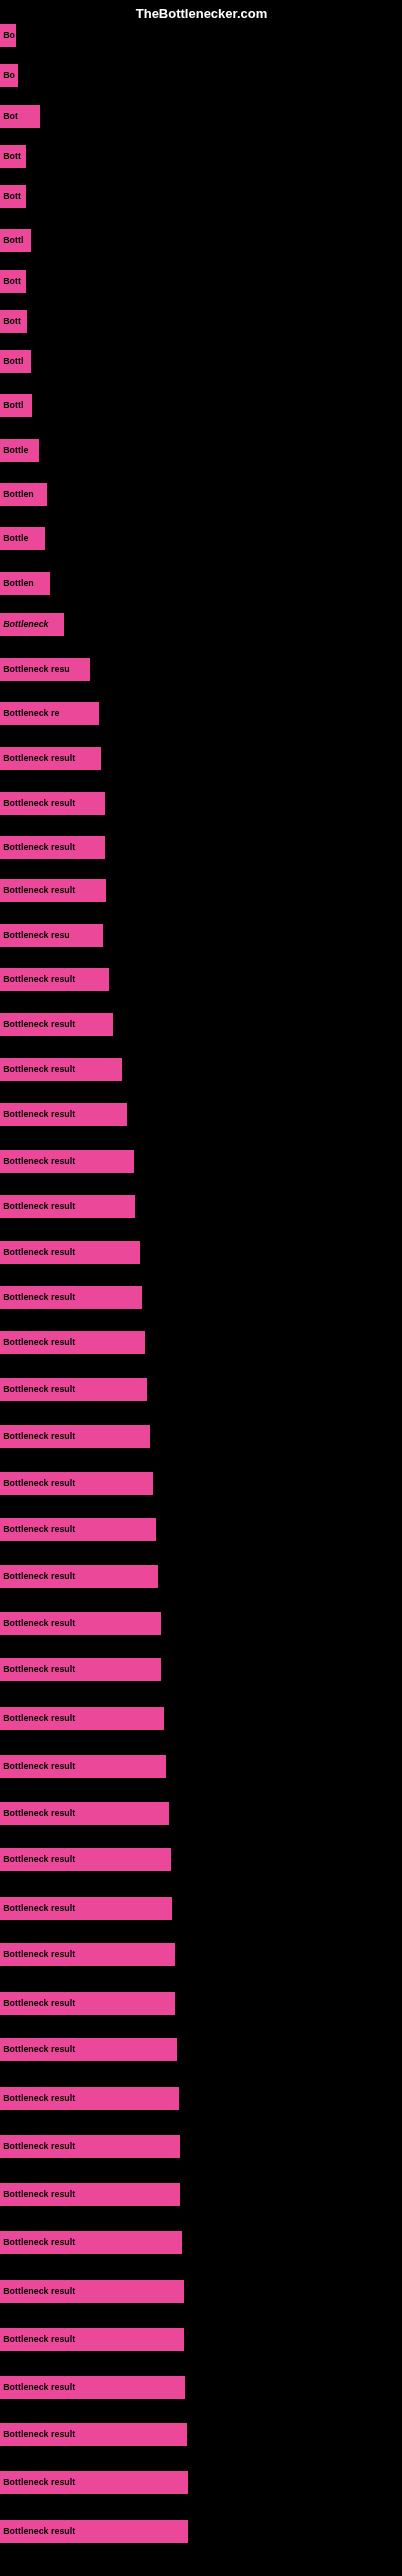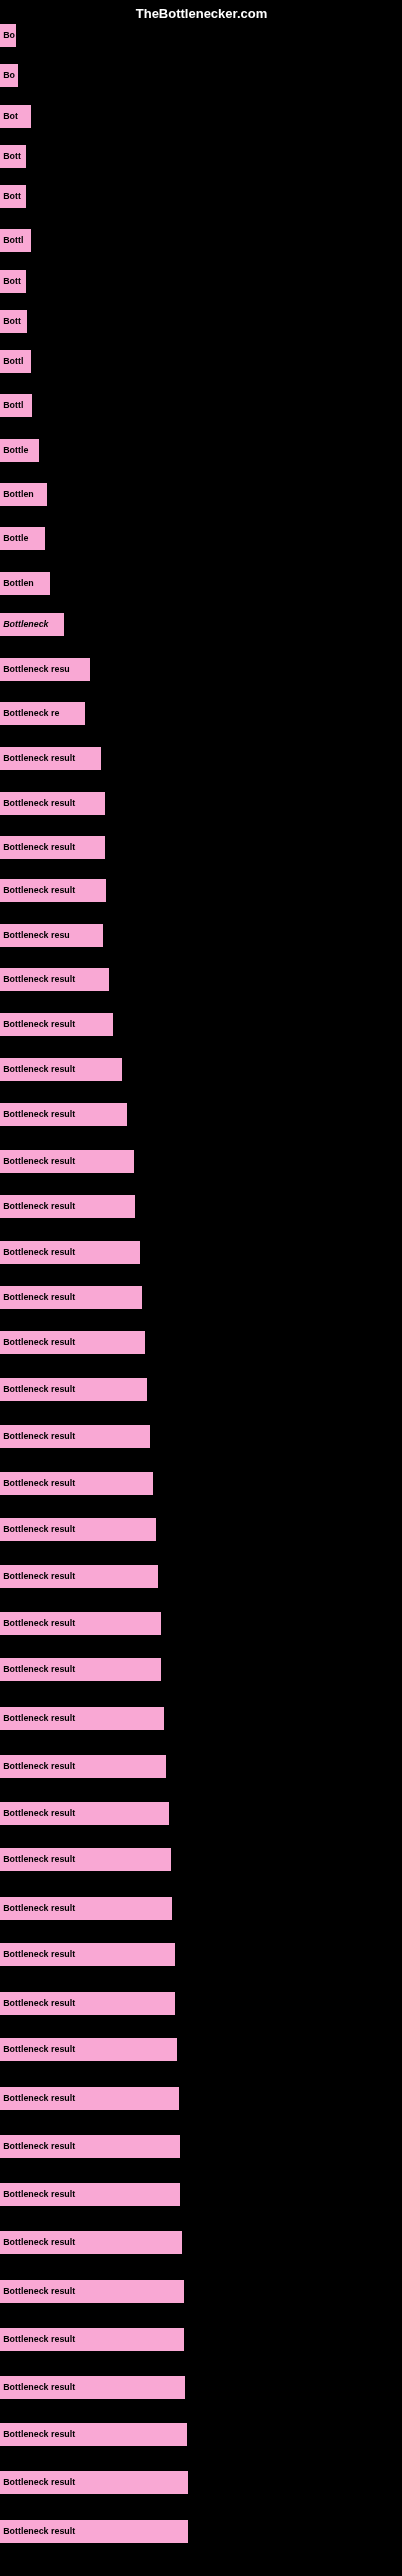--- a/index.html
+++ b/index.html
@@ -23,21 +23,21 @@
       font-size: 13px;
       font-weight: bold;
       white-space: nowrap;
       z-index: 10;
     }
     .bar-container {
       position: absolute;
       left: 0;
     }
     .bar {
-      background-color: #f9a8d4;
+      background-color: #ec4899;
       color: #000;
       font-size: 8.9px;
       font-weight: bold;
       padding: 1.6px 3.2px;
       white-space: nowrap;
       overflow: hidden;
       display: flex;
       align-items: center;
       height: 22.5px;
     }
@@ -48,21 +48,21 @@
 <span class="site-title">TheBottlenecker.com</span>
 
 <div id="bars-wrapper">
     <div class="bar-container" style="top: 24px; left: 0px;">
       <div class="bar" style="width: 16px;">Bo</div>
     </div>
     <div class="bar-container" style="top: 64px; left: 0px;">
       <div class="bar" style="width: 17.7px;">Bo</div>
     </div>
     <div class="bar-container" style="top: 105px; left: 0px;">
-      <div class="bar" style="width: 31px;">Bot</div>
+      <div class="bar" style="width: 40px;">Bot</div>
     </div>
     <div class="bar-container" style="top: 145px; left: 0px;">
       <div class="bar" style="width: 26px;">Bott</div>
     </div>
     <div class="bar-container" style="top: 185px; left: 0px;">
       <div class="bar" style="width: 26px;">Bott</div>
     </div>
     <div class="bar-container" style="top: 229px; left: 0px;">
       <div class="bar" style="width: 31px;">Bottl</div>
     </div>
@@ -90,21 +90,21 @@
     <div class="bar-container" style="top: 572px; left: 0px;">
       <div class="bar" style="width: 50px;">Bottlen</div>
     </div>
     <div class="bar-container" style="top: 613px; left: 0px; font-style: italic;">
       <div class="bar" style="width: 64px;">Bottleneck</div>
     </div>
     <div class="bar-container" style="top: 658px; left: 0px;">
       <div class="bar" style="width: 90px;">Bottleneck resu</div>
     </div>
     <div class="bar-container" style="top: 702px; left: 0px;">
-      <div class="bar" style="width: 85px;">Bottleneck re</div>
+      <div class="bar" style="width: 99px;">Bottleneck re</div>
     </div>
     <div class="bar-container" style="top: 747px; left: 0px;">
       <div class="bar" style="width: 101px;">Bottleneck result</div>
     </div>
     <div class="bar-container" style="top: 792px; left: 0px;">
       <div class="bar" style="width: 105px;">Bottleneck result</div>
     </div>
     <div class="bar-container" style="top: 836px; left: 0px;">
       <div class="bar" style="width: 105px;">Bottleneck result</div>
     </div>

